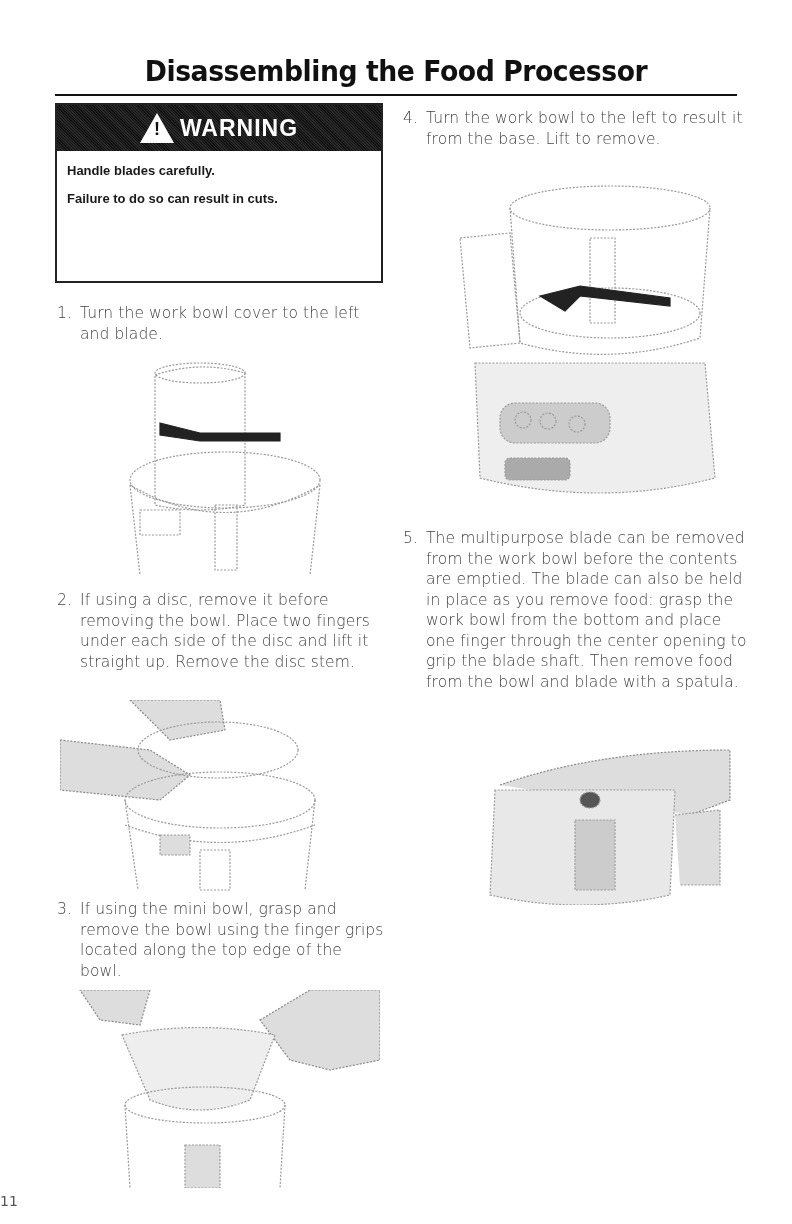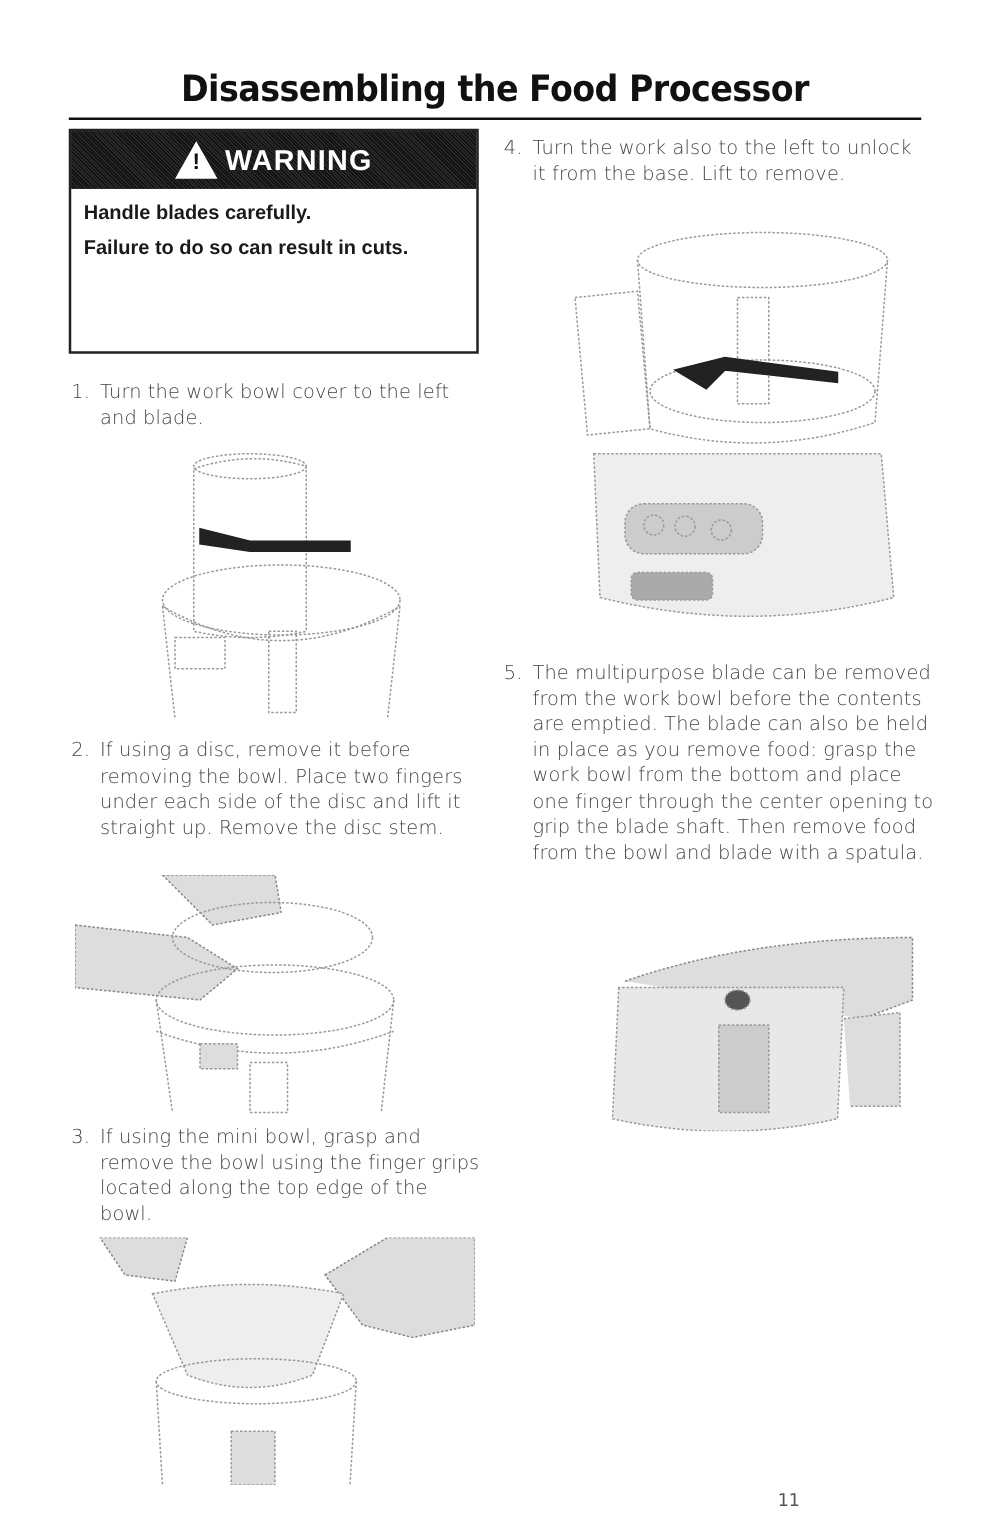--- a/index.html
+++ b/index.html
@@ -16,30 +16,30 @@
                background-image:repeating-linear-gradient(45deg,#2a2a2a 0 1px,#111 1px 2px);
                display:flex; align-items:center; justify-content:center; gap:6px; }
   .warn-head .tri { width:0; height:0; border-left:17px solid transparent; border-right:17px solid transparent;
                     border-bottom:30px solid #fff; position:relative; }
   .warn-head .tri span { position:absolute; left:-3px; top:7px; color:#111; font-weight:bold; font-size:18px;
                          font-family:"Liberation Sans", sans-serif; line-height:1; }
   .warn-head .word { color:#fff; font-family:"Liberation Sans", sans-serif; font-weight:bold; font-size:23px;
                      letter-spacing:1px; }
   .warn-body { padding:10px 10px 0 10px; font-family:"Liberation Sans", sans-serif; font-weight:bold; color:#1a1a1a; }
   .warn-body .hz { text-align:center; font-size:17px; margin-bottom:10px; }
-  .warn-body .ln { font-size:16px; line-height:20px; margin-bottom:8px; }
+  .warn-body .ln { font-size:13px; line-height:20px; margin-bottom:8px; }
 
   .step { position:absolute; font-family:"DejaVu Sans", sans-serif; font-weight:200; font-size:15.5px;
           line-height:20.5px; color:#444; letter-spacing:0.1px; }
   .step .num { position:absolute; left:0; top:0; }
   .step .txt { display:block; padding-left:23px; }
 
   .fig { position:absolute; }
   .fig svg { width:100%; height:100%; display:block; }
-  .pageno { position:absolute; top:1193px; left:16px; width:624px; text-align:right; font-size:14px; color:#555; }
+  .pageno { position:absolute; top:1193px; left:0; width:624px; text-align:left; font-size:14px; color:#555; }
 </style>
 </head>
 <body>
 
 <div class="title">Disassembling the Food Processor</div>
 <div class="rule"></div>
 
 <div class="warn">
   <div class="warn-head">
     <div class="tri">
@@ -97,21 +97,21 @@
     <path d="M200 30 L250 0 L320 0 L320 70 L270 80 L230 70 Z" fill="#ddd" stroke="#888"></path>
     <path d="M62 45 Q140 30 215 45 L190 110 Q140 130 90 110 Z" fill="#eee"></path>
     <ellipse cx="145" cy="115" rx="80" ry="18"></ellipse>
     <path d="M65 115 L70 198 M225 115 L220 198"></path>
     <rect x="125" y="155" width="35" height="43" fill="#ddd"></rect>
   </svg>
 </div>
 
 <div class="step" style="left:403px; top:108px; width:340px;">
   <span class="num">4.</span>
-  <span class="txt">Turn the work also to the left to unlock it from the base. Lift to remove.</span>
+  <span class="txt">Turn the work bowl to the left to result it from the base. Lift to remove.</span>
 </div>
 <div class="fig" style="left:440px; top:178px; width:290px; height:335px;">
   <svg viewBox="0 0 290 335" fill="none" stroke="#999" stroke-width="1.2" stroke-dasharray="2 1.5">
     <ellipse cx="170" cy="30" rx="100" ry="22"></ellipse>
     <path d="M70 30 L80 165 Q170 190 260 160 L270 30"></path>
     <path d="M20 60 L70 55 L80 165 L30 170 Z"></path>
     <ellipse cx="170" cy="135" rx="90" ry="25"></ellipse>
     <rect x="150" y="60" width="25" height="85"></rect>
     <path d="M35 185 L265 185 L275 300 Q160 330 40 300 Z" fill="#eee"></path>
     <rect x="60" y="225" width="110" height="40" rx="15" fill="#ccc"></rect>

